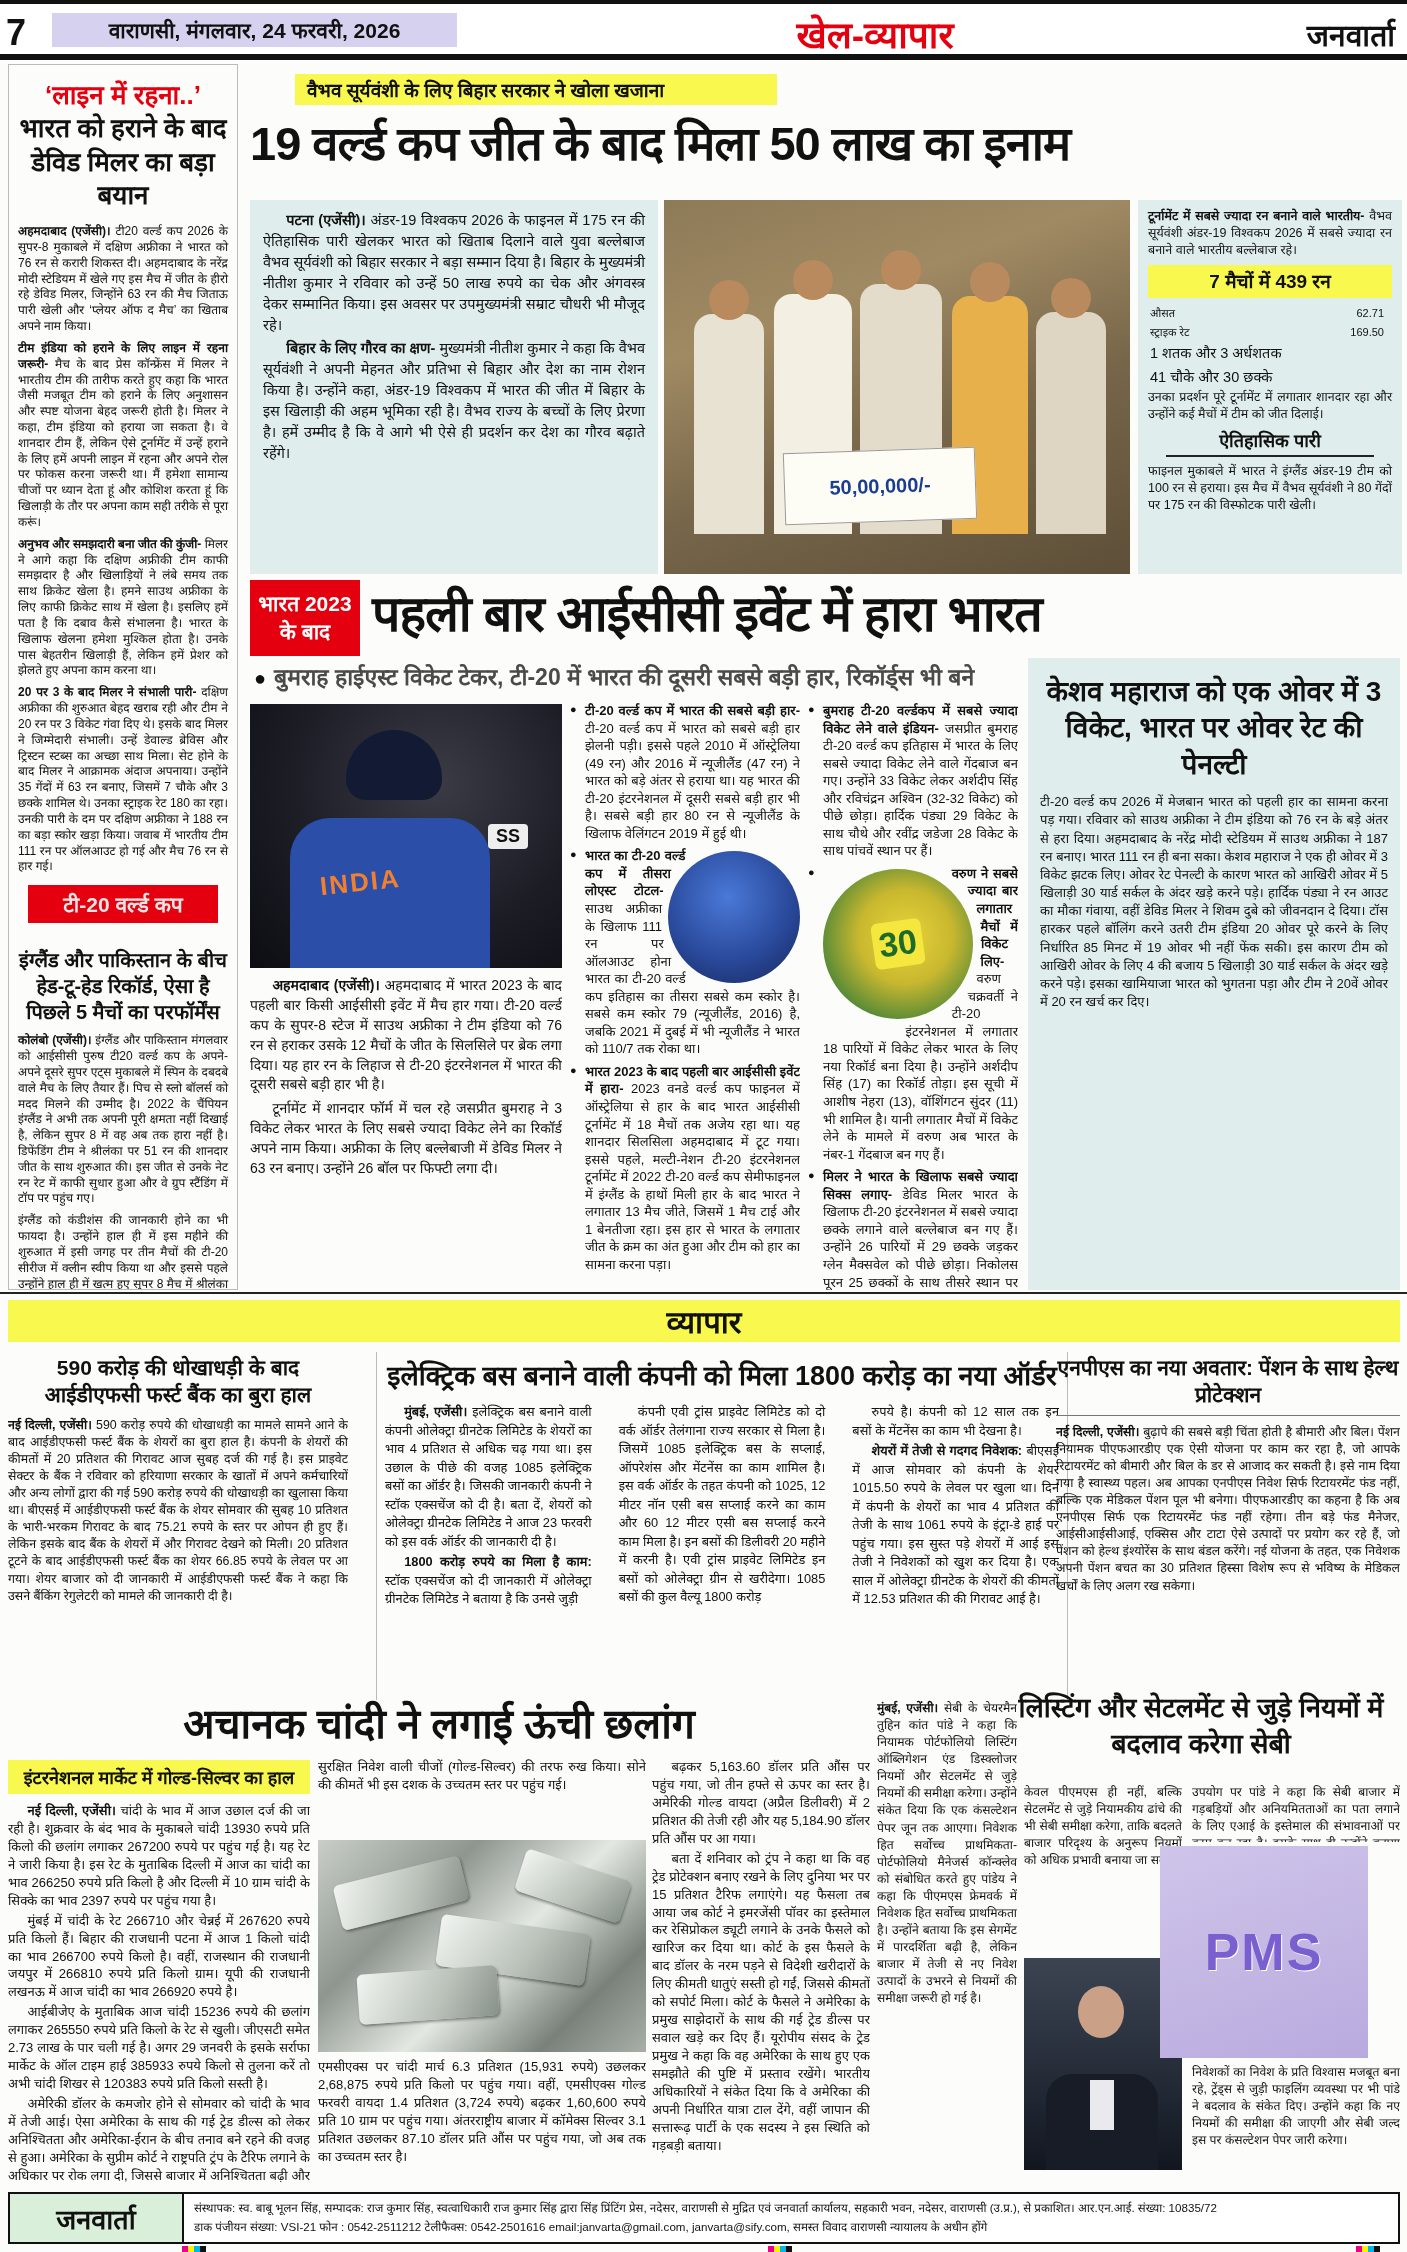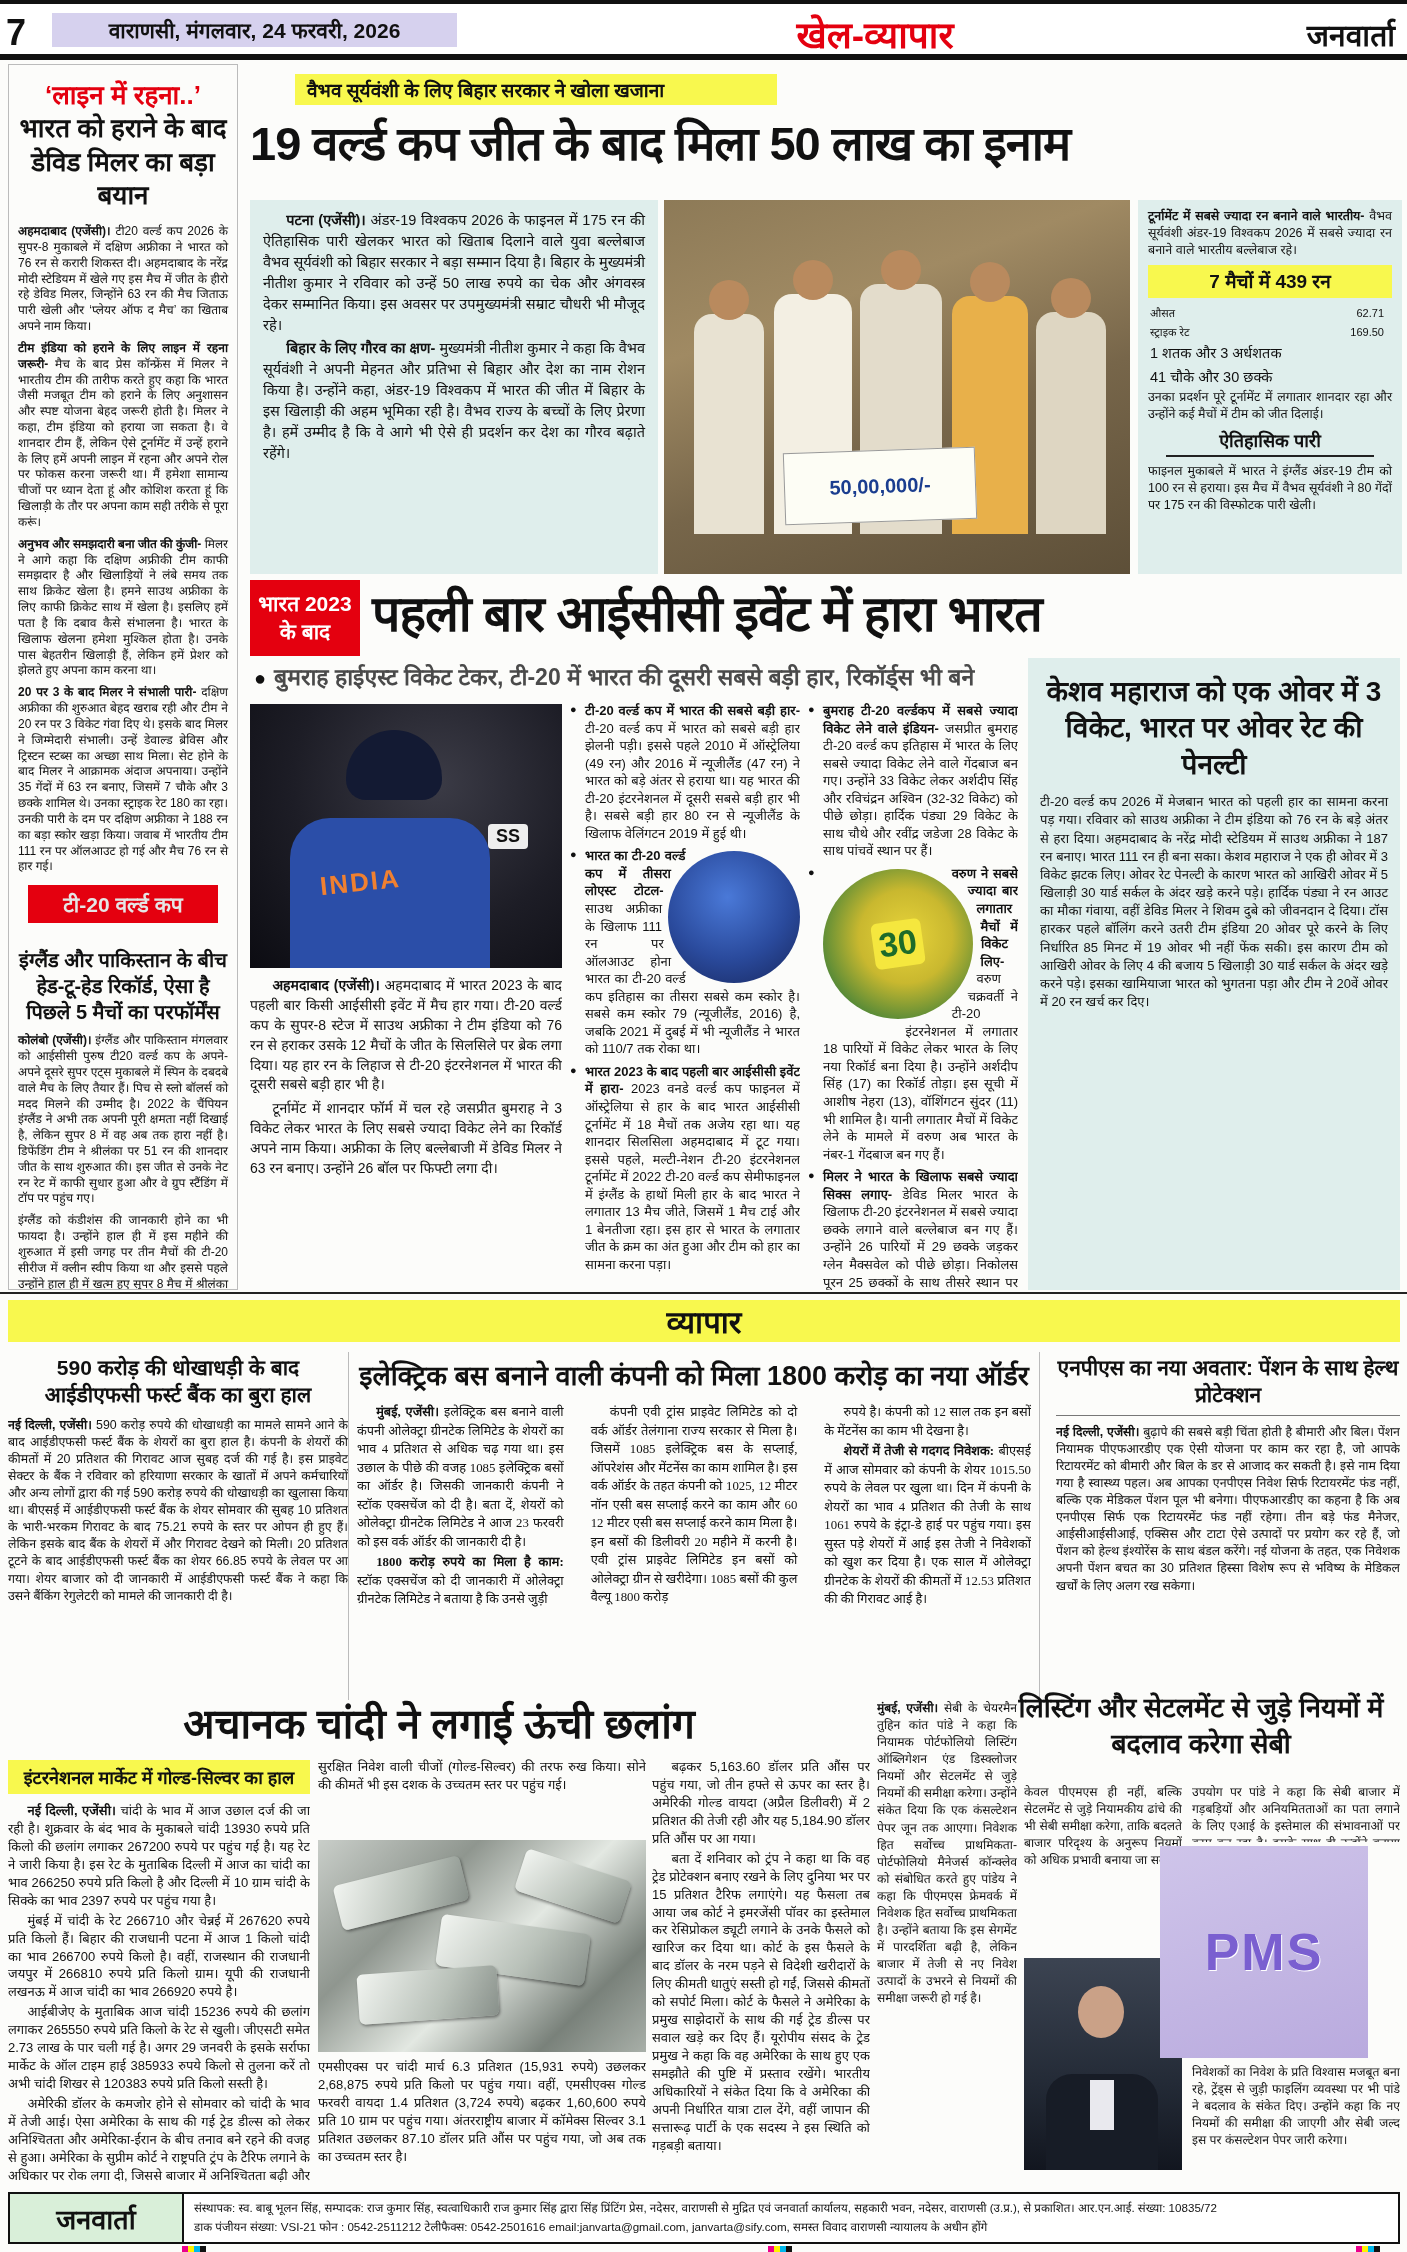--- a/index.html
+++ b/index.html
@@ -88,23 +88,23 @@
   .kp2 em{display:block;text-align:center;color:#dfe6ff;font-weight:bold;font-size:12px;font-style:normal;margin-top:28px;}
   .kp3{right:10px;width:120px;height:120px;background:#e8c93a;border-radius:50% 40% 10px 10px;transform:rotate(12deg);}
   .keshav-body{font-size:13px;line-height:1.4;}
   
   .sports-rule{left:0;top:1292px;width:1407px;height:2px;background:#222;}
   .biz-band{left:8px;top:1300px;width:1392px;height:42px;background:#f8f84e;display:flex;align-items:center;justify-content:center;
             font-size:31px;font-weight:bold;}
   .idfc{left:8px;top:1352px;width:340px;height:348px;}
   .biz-h2{font-size:21px;font-weight:bold;text-align:center;line-height:1.3;margin:2px 0 8px 0;}
   .idfc-body,.nps-body{font-size:12.4px;line-height:1.38;}
-  .bus{left:348px;top:1352px;width:692px;height:348px;border-left:1px solid #bbb;border-right:1px solid #bbb;padding:0 8px;box-sizing:border-box;}
+  .bus{left:376px;top:1352px;width:692px;height:348px;border-left:1px solid #bbb;border-right:1px solid #bbb;padding:0 8px;box-sizing:border-box;}
   .bus-h1{font-size:27px;font-weight:bold;text-align:center;margin:4px 0 10px 0;}
-  .bus-cols{display:flex;gap:27px;height:288px;overflow:hidden;font-family:Liberation Serif, serif;}
+  .bus-cols{display:flex;gap:27px;height:288px;overflow:hidden;}
   .bus-col{flex:1;font-size:12.8px;line-height:1.45;}
   .bus-col p{text-indent:1.5em;margin-bottom:2px;}
   .nps{left:1056px;top:1352px;width:344px;height:348px;}
   .nps .biz-h2{border-bottom:1px solid #777;padding-bottom:6px;margin-bottom:8px;}
   
   .silver-h{left:8px;top:1694px;width:862px;height:58px;text-align:center;font-size:41px;font-weight:bold;}
   .silver-kicker{left:8px;top:1760px;width:302px;height:34px;font-size:18px;justify-content:center;padding-left:0;}
   .silver-c1{left:8px;top:1802px;width:302px;height:380px;font-size:13px;line-height:1.38;}
   .silver-c1 p{text-indent:1.5em;margin-bottom:2px;}
   .silver-midtop{left:318px;top:1758px;width:328px;height:80px;font-size:13px;line-height:1.38;}

